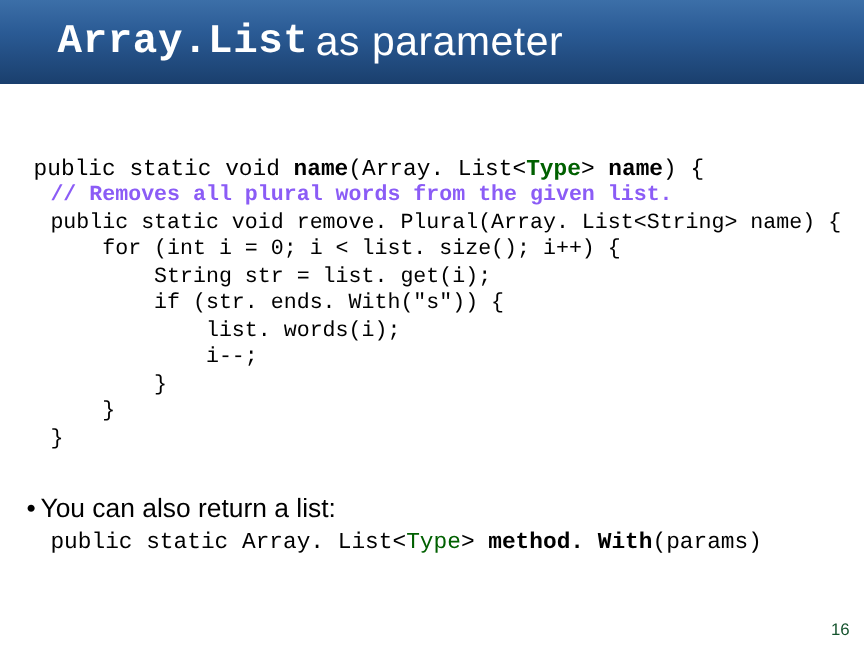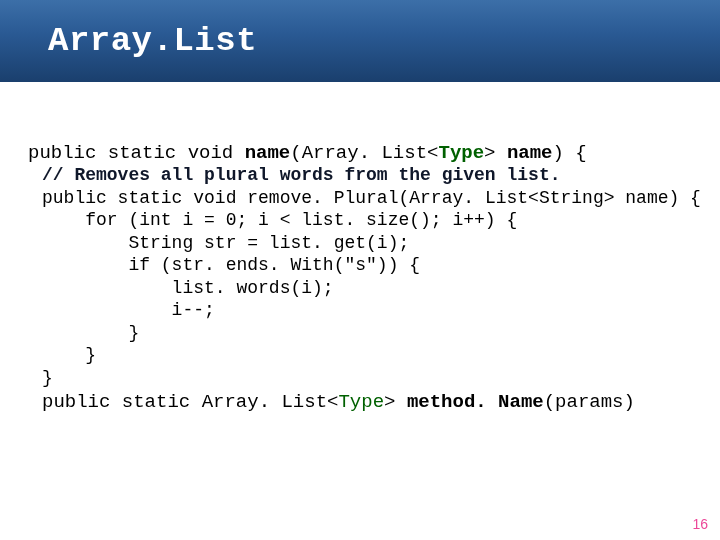--- a/index.html
+++ b/index.html
@@ -12,21 +12,21 @@
     overflow: hidden;
   }
   .slide {
     width: 720px;
     height: 540px;
     position: relative;
     box-sizing: border-box;
   }
   .title-bar {
     width: 100%;
-    height: 82px;
+    height: 70px;
     background: linear-gradient(to bottom, #3c6fa8 0%, #2a5a94 40%, #1a3f6d 100%);
     color: #fff;
     display: flex;
     align-items: center;
     padding-left: 48px;
     box-sizing: border-box;
     font-size: 34px;
     letter-spacing: 0.5px;
   }
   .title-bar .mono {
@@ -57,63 +57,67 @@
     margin-left: -6px;
   }
   .bullet .dot { margin-right: 4px; }
   .code-block {
     font-family: "Courier New", monospace;
     font-size: 18px;
     line-height: 1.25;
     white-space: pre;
     margin-left: 14px;
   }
-  .code-block .comment { color: #0f172a; font-weight: bold; }
+  .code-block .comment { color: #8b5cf6; font-weight: bold; }
   .code-block .gen { font-weight: normal; }
   .return-line {
     font-family: "Courier New", monospace;
     font-size: 19px;
     white-space: pre;
     margin-left: 14px;
     margin-top: 2px;
   }
   .return-line .type { color: #006000; }
   .return-line .method { font-weight: bold; }
   .page-num {
     position: absolute;
     right: 12px;
     bottom: 8px;
     font-size: 14px;
-    color: #ec4899;
+    color: #14532d;
   }
 </style>
 </head>
 <body>
 
 <div class="slide">
 
   <div class="title-bar">
     <span class="mono">Array.List</span>
+    <span class="sans">as parameter</span>
   </div>
 
   <div class="content">
 
     <div class="mono-line"><span>public static void </span><span class="kw-name">name</span><span>(Array. List&lt;</span><span class="type">Type</span><span>&gt; </span><span class="kw-name">name</span><span>) {</span></div>
 
 
     <div class="code-block"><span class="comment">// Removes all plural words from the given list.</span>
 <span>public static void remove. Plural(</span><span class="gen">Array. List&lt;String&gt;</span><span> name) {</span>
 <span>    for (int i = 0; i &lt; list. size(); i++) {</span>
 <span>        String str = list. get(i);</span>
 <span>        if (str. ends. With("s")) {</span>
 <span>            list. words(i);</span>
 <span>            i--;</span>
 <span>        }</span>
 <span>    }</span>
 <span>}</span></div>
 
+    <div class="bullet" style="margin-top:34px;">
+      <span class="dot">•</span><span>You can also return a list:</span>
+    </div>
 
-    <div class="return-line"><span>public static Array. List&lt;</span><span class="type">Type</span><span>&gt; </span><span class="method">method. Name</span><span>(params)</span></div>
+    <div class="return-line"><span>public static Array. List&lt;</span><span class="type">Type</span><span>&gt; </span><span class="method">method. With</span><span>(params)</span></div>
 
   </div>
 
   <div class="page-num">16</div>
 </div>
 
 </body></html>

